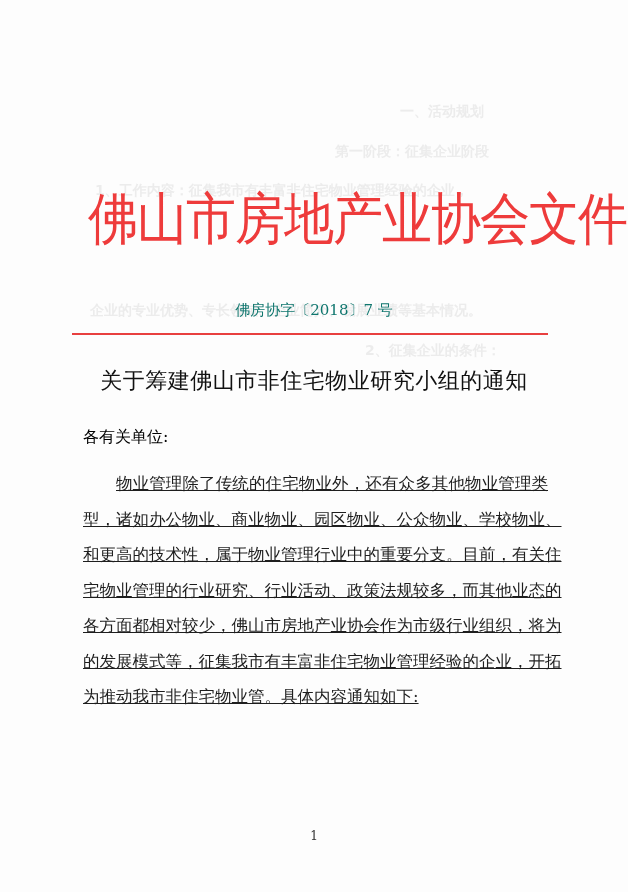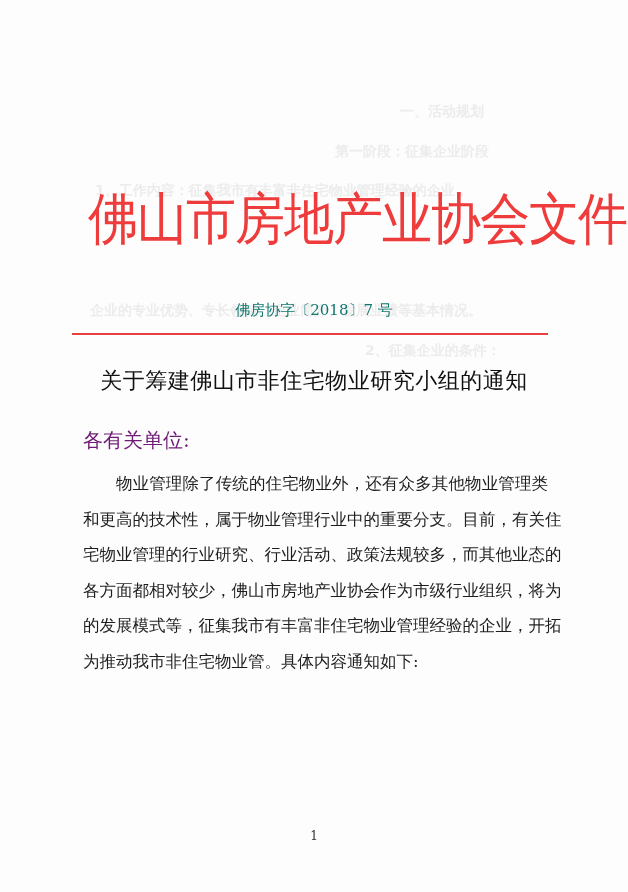--- a/index.html
+++ b/index.html
@@ -22,26 +22,27 @@
     font-size: 15px; color: #0f766e;
   }
   .redline {
     position: absolute; left: 72px; top: 333px; width: 476px; height: 2px; background: #e8403f;
   }
   .title {
     position: absolute; left: 0; width: 628px; top: 366px; text-align: center;
     font-size: 22px; color: #111; letter-spacing: 0.5px;
   }
   .salutation {
-    position: absolute; left: 83px; top: 427px; font-size: 20px; color: #701a75;
+    position: absolute; left: 83px; top: 427px; font-size: 16px; color: #000000;
   }
   .body {
     position: absolute; left: 83px; top: 466px; width: 465px;
     font-size: 16.5px; line-height: 35.5px; color: #1e1e1e; text-align: justify;
     text-align-last: justify;
+    text-decoration: underline;
   }
   .body .line { display: block; height: 35.5px; white-space: nowrap; text-align-last: justify; text-align: justify; }
   .body .line.first { padding-left: 33px; }
   .body .line.last { text-align-last: left; }
   .pageno {
     position: absolute; left: 0; width: 628px; top: 829px; text-align: center; font-size: 12px; color: #333;
   }
 </style>
 </head>
 <body>
@@ -56,20 +57,21 @@
 
 <div class="docno">佛房协字〔2018〕7 号</div>
 <div class="redline"></div>
 
 <div class="title">关于筹建佛山市非住宅物业研究小组的通知</div>
 
 <div class="salutation">各有关单位:</div>
 
 <div class="body">
   <span class="line first">物业管理除了传统的住宅物业外，还有众多其他物业管理类</span>
+  <span class="line">型，诸如办公物业、商业物业、园区物业、公众物业、学校物业、</span>
   <span class="line">和更高的技术性，属于物业管理行业中的重要分支。目前，有关住</span>
   <span class="line">宅物业管理的行业研究、行业活动、政策法规较多，而其他业态的</span>
   <span class="line">各方面都相对较少，佛山市房地产业协会作为市级行业组织，将为</span>
   <span class="line">的发展模式等，征集我市有丰富非住宅物业管理经验的企业，开拓</span>
   <span class="line last">为推动我市非住宅物业管。具体内容通知如下:</span>
 </div>
 
 <div class="pageno">1</div>
 
 </body></html>

